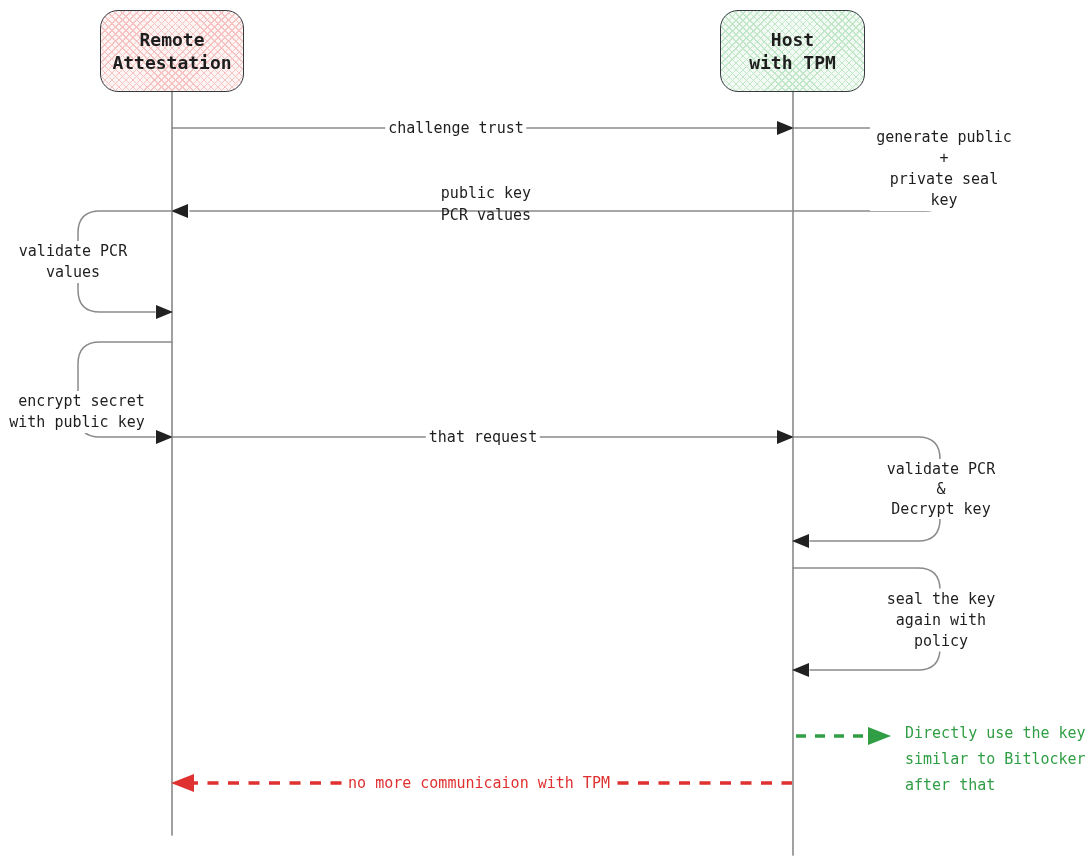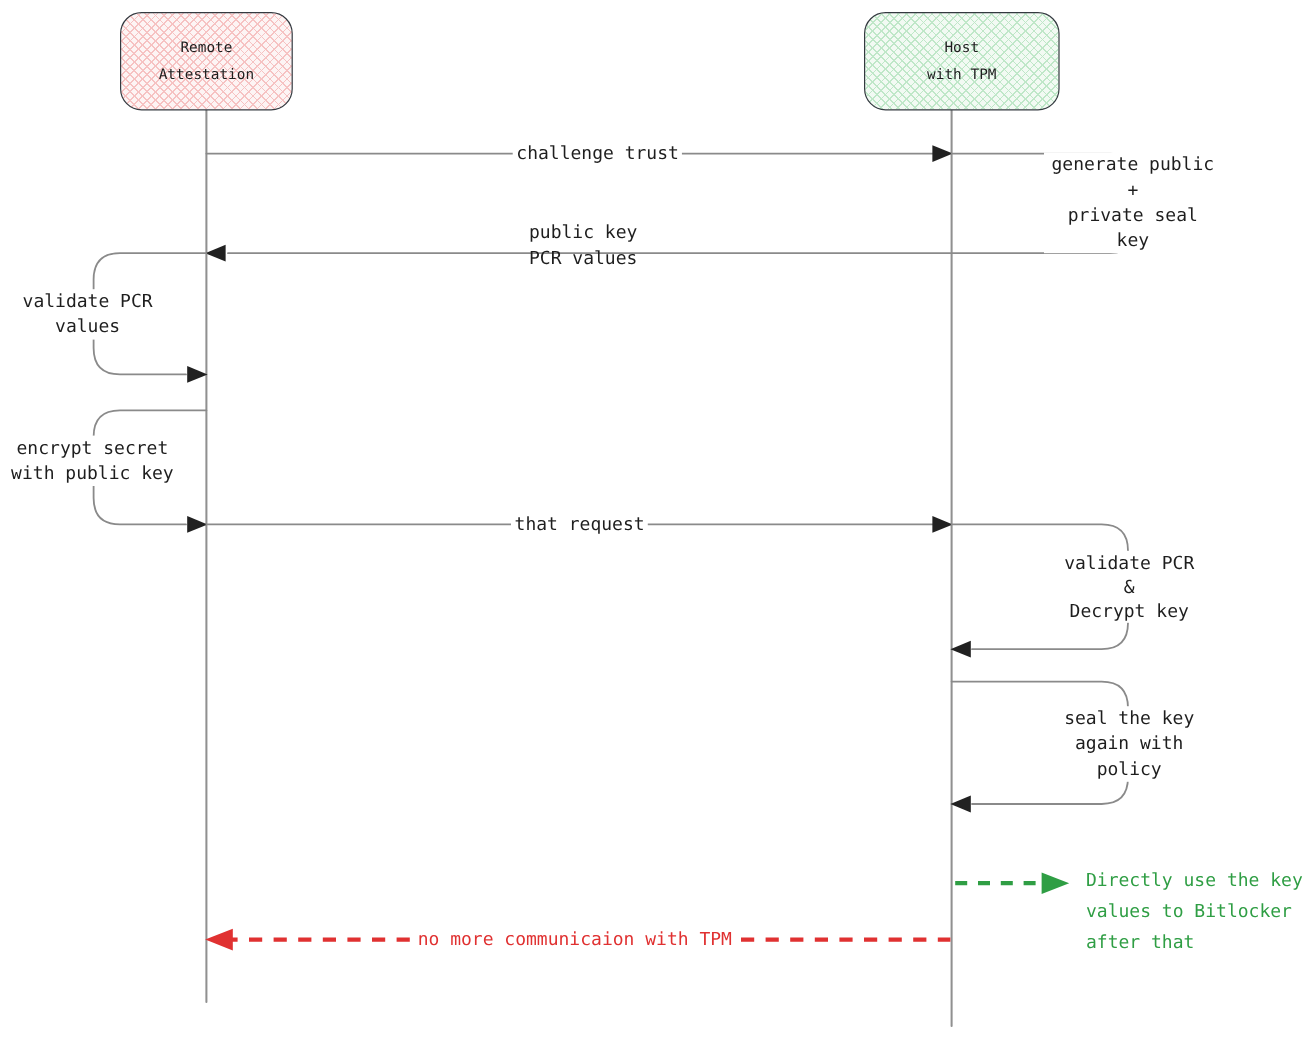--- a/index.html
+++ b/index.html
@@ -42,25 +42,26 @@
   .head-green { fill: var(--green, #2f9e44); stroke: none; }
   .head-red { fill: var(--red, #e03131); stroke: none; }
 
   .actor-box {
     position: absolute;
     display: flex;
     align-items: center;
     justify-content: center;
     border: 1.7px solid var(--border, #343a40);
     border-radius: 18px;
-    font-size: 12px;
+    font-size: 18px;
     line-height: 23px;
     text-align: center;
     white-space: pre-line;
     box-sizing: border-box;
+    font-weight: bold;
   }
   .hatch-pink {
     background-color: var(--pink_bg, #fdf4f4);
     background-image:
       repeating-linear-gradient(45deg,  var(--pink_hatch, #f6c2c2) 0 1px, transparent 1px 5px),
       repeating-linear-gradient(-45deg, var(--pink_hatch, #f6c2c2) 0 1px, transparent 1px 5px);
   }
   .hatch-green {
     background-color: var(--green_bg, #f2faf3);
     background-image:
@@ -122,47 +123,47 @@
     <polygon class="head-green" points="868,727 868,745 891,736"></polygon>
 
     <line class="dash-red" x1="187" y1="783" x2="792" y2="783"></line>
     <polygon class="head-red" points="194,774 194,792 171,783"></polygon>
   </svg>
 
   <div class="actor-box hatch-pink" style="left:100px; top:10px; width:144px; height:82px;">
     <span>Remote
 Attestation</span>
   </div>
-  <div class="actor-box hatch-green" style="left:720px; top:10px; width:163px; height:82px;">
+  <div class="actor-box hatch-green" style="left:720px; top:10px; width:145px; height:82px;">
     <span>Host
 with TPM</span>
   </div>
 
-  <div class="label bg" style="left:498px; top:128px;">challenge trust</div>
+  <div class="label bg" style="left:456px; top:128px;">challenge trust</div>
 
   <div class="label bg" style="left:944px; top:169px;">generate public +
 private seal key</div>
 
   <div class="label lh22" style="left:486px; top:204px;">public key
 PCR values</div>
 
   <div class="label bg" style="left:73px; top:262px;">validate PCR
 values</div>
 
-  <div class="label bg" style="left:77px; top:384px;">encrypt secret
+  <div class="label bg" style="left:77px; top:412px;text-align:right;">encrypt secret
 with public key</div>
 
   <div class="label bg" style="left:483px; top:437px;">that request</div>
 
   <div class="label bg lh20" style="left:941px; top:489px;">validate PCR
 &amp;
 Decrypt key</div>
 
   <div class="label bg" style="left:941px; top:620px;">seal the key
 again with policy</div>
 
   <div class="label green-text" style="left:905px; top:720px;">Directly use the key
-values to Bitlocker
+similar to Bitlocker
 after that</div>
 
   <div class="label bg red-text" style="left:479px; top:783px;">no more communicaion with TPM</div>
 
 </div>
 
 </body></html>

